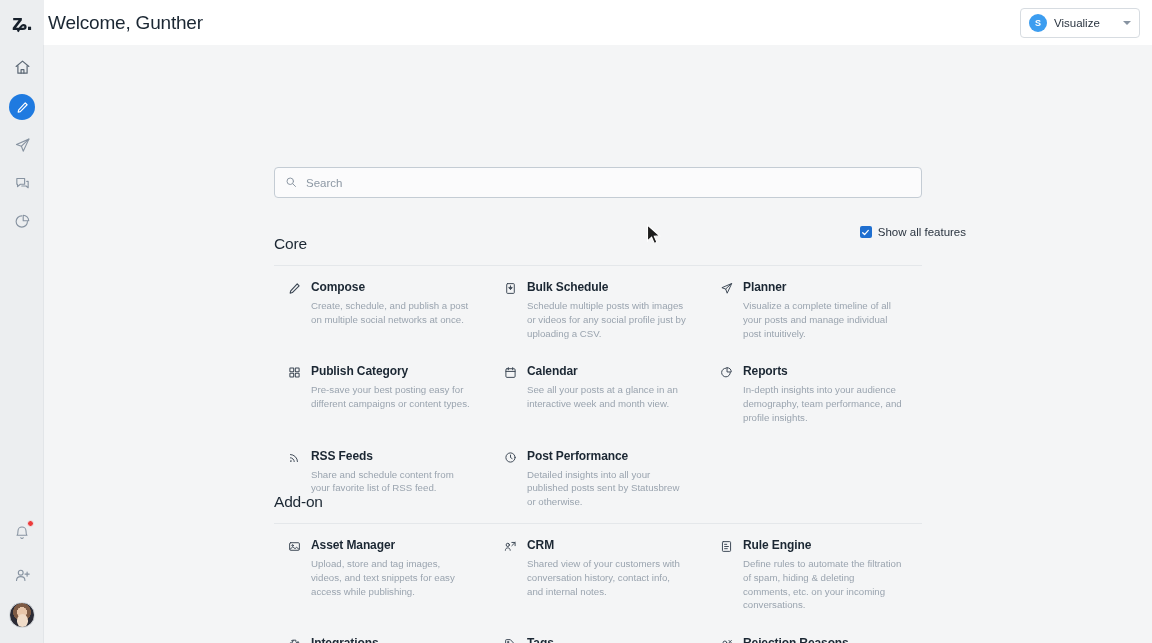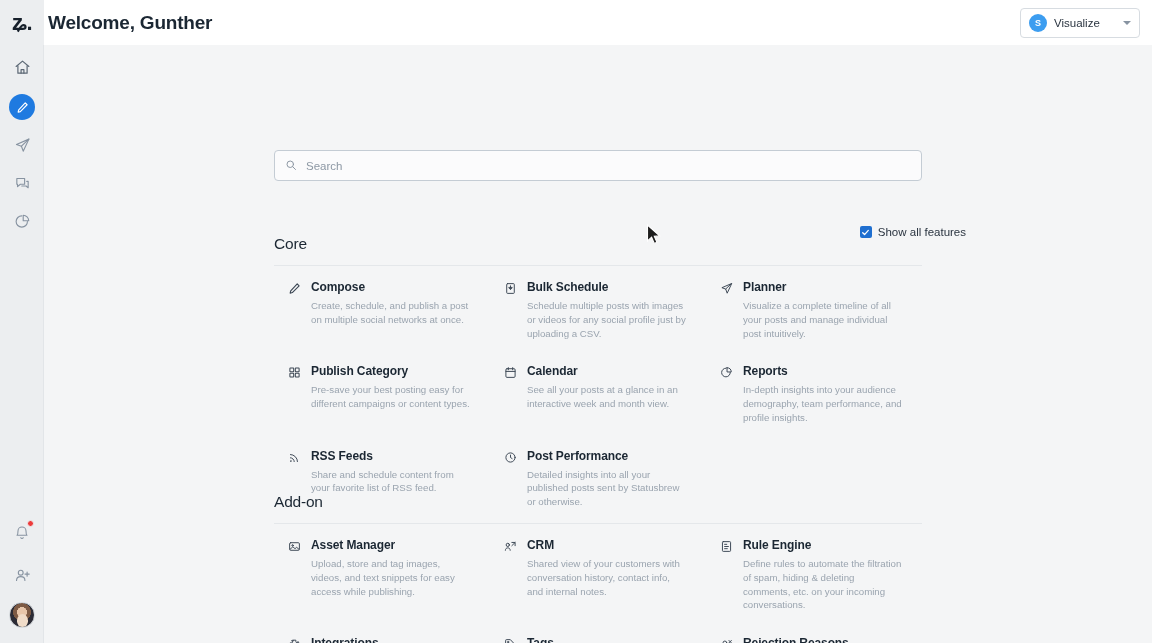--- a/index.html
+++ b/index.html
@@ -23,21 +23,21 @@
     background: #eceef0;
     display: flex; align-items: center; justify-content: center;
     flex: 0 0 44px;
   }
   .brand-logo {
     font-size: 22px; font-weight: 700; color: #17202b;
     line-height: 1; letter-spacing: -0.5px;
   }
   .welcome-title {
     margin-left: 4px;
-    font-size: 19px; font-weight: 700; color: #1b2733;
+    font-size: 19px; font-weight: 400; color: #1b2733;
     letter-spacing: -0.2px;
   }
   .topbar-spacer { flex: 1 1 auto; }
   .workspace-select {
     margin-right: 12px;
     width: 120px; height: 30px;
     border: 1px solid #d7dce1; border-radius: 4px;
     background: #fff;
     display: flex; align-items: center; padding: 0 8px;
     gap: 7px;
@@ -100,21 +100,21 @@
 
   
   .main {
     position: absolute; top: 45px; left: 44px;
     width: 1108px; height: 598px;
     background: #f4f5f6;
     overflow: hidden;
   }
 
   .search-row {
-    position: absolute; left: 230px; top: 105px;
+    position: absolute; left: 230px; top: 122px;
     width: 648px; height: 31px;
   }
   .search-box {
     width: 648px; height: 31px;
     border: 1px solid #c4ccd4; border-radius: 4px;
     background: #fbfbfc;
     display: flex; align-items: center; gap: 9px;
     padding: 0 10px;
   }
   .search-input {

